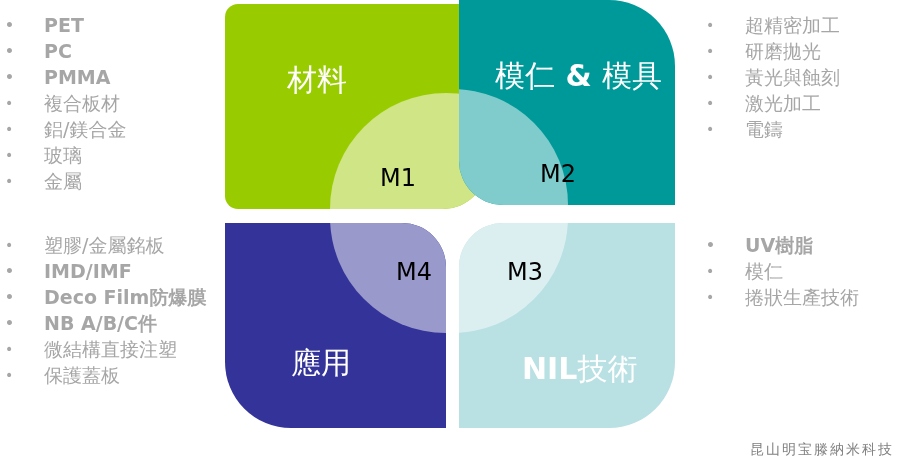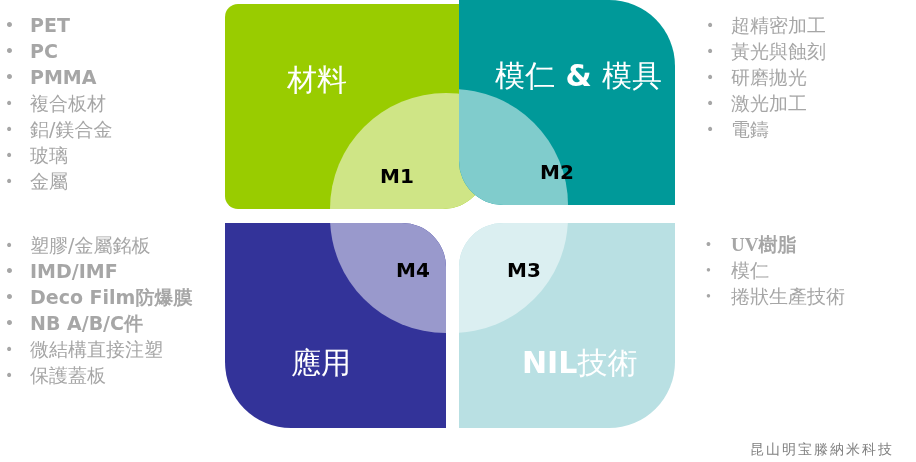--- a/index.html
+++ b/index.html
@@ -1,47 +1,47 @@
 <!DOCTYPE html>
 <html><head>
 <meta charset="utf-8">
 <style>
   html, body { margin:0; padding:0; }
   body { width:916px; height:462px; background:#ffffff; position:relative; overflow:hidden;
          font-family: "DejaVu Sans", "Liberation Sans", sans-serif; }
   .list { position:absolute; margin:0; padding:0; list-style:none; color:#a6a6a6; font-size:19px; }
-  .list li { position:relative; height:26px; line-height:26px; padding-left:30px; white-space:nowrap; }
+  .list li { position:relative; height:26px; line-height:26px; padding-left:44px; white-space:nowrap; }
   .list li::before { content:"•"; position:absolute; left:5px; top:0; font-size:14px; color:#a6a6a6; }
   .list li.b { font-weight:bold; }
   #list-m1 { left:0; top:12px; }
   #list-m4 { left:0; top:232px; }
   #list-m2 { left:701px; top:12px; }
-  #list-m3 { left:701px; top:232px;font-family:Liberation Serif, serif; }
+  #list-m3 { left:701px; top:232px; }
   .quad { position:absolute; overflow:hidden; }
   #q1 { left:225px; top:4px; width:262px; height:205px; background:#99cc00; border-top-left-radius:66px;border-radius:13px; }
   #q2 { left:459px; top:0; width:216px; height:205px; background:#009999; border-top-right-radius:66px; }
   #q4 { left:225px; top:223px; width:221px; height:205px; background:#333399; border-bottom-left-radius:66px; }
   #q3 { left:459px; top:223px; width:216px; height:205px; background:#b9e0e3; border-bottom-right-radius:66px; }
   .disc { position:absolute; width:232px; height:232px; border-radius:50%; }
   #q1 .disc { left:105px; top:89px; background:#cfe586; }
   #q2 .disc { left:-123px; top:89px; background:#80cccc; }
   #q4 .disc { left:105px; top:-122px; background:#9999cc; }
   #q3 .disc { left:-123px; top:-122px; background:#dbeff1; }
   
   #q1 { border-bottom-right-radius:44px; }
   #q2 { border-bottom-left-radius:44px; }
   #q4 { border-top-right-radius:44px; }
   #q3 { border-top-left-radius:44px; }
   .title { position:absolute; color:#ffffff; font-size:30px; white-space:nowrap; font-family:"DejaVu Serif","Liberation Serif",serif; }
   .title .b { font-family:"DejaVu Sans","Liberation Sans",sans-serif; font-weight:bold; }
   #q1 .title { left:62px; top:56px; }
   #q2 .title { left:36px; top:56px; }
   #q4 .title { left:66px; top:120px; }
-  #q3 .title { left:63px; top:120px; }
-  .mlabel { position:absolute; color:#000; font-weight:bold; font-size:20px; }
+  #q3 .title { left:63px; top:126px; }
+  .mlabel { position:absolute; color:#000; font-weight:normal; font-size:24px; }
   #q1 .mlabel { left:155px; top:160px; }
   #q2 .mlabel { left:36px; top:160px;margin-left:45px; }
   #q4 .mlabel { left:155px; top:35px;margin-left:16px; }
   #q3 .mlabel { left:24px; top:35px;margin-left:24px; }
   #footer { position:absolute; left:750px; top:441px; font-size:14px; color:#808080; letter-spacing:2px;
             font-family:Liberation Mono, monospace; }
 </style>
 </head>
 <body>
 
@@ -59,22 +59,22 @@
   <li>塑膠/金屬銘板</li>
   <li class="b">IMD/IMF</li>
   <li class="b">Deco Film防爆膜</li>
   <li class="b">NB A/B/C件</li>
   <li>微結構直接注塑</li>
   <li>保護蓋板</li>
 </ul>
 
 <ul class="list" id="list-m2">
   <li>超精密加工</li>
+  <li>研磨拋光</li>
   <li>黃光與蝕刻</li>
-  <li>研磨拋光</li>
   <li>激光加工</li>
   <li>電鑄</li>
 </ul>
 
 <ul class="list" id="list-m3">
   <li class="b">UV樹脂</li>
   <li>模仁</li>
   <li>捲狀生產技術</li>
 </ul>
 

